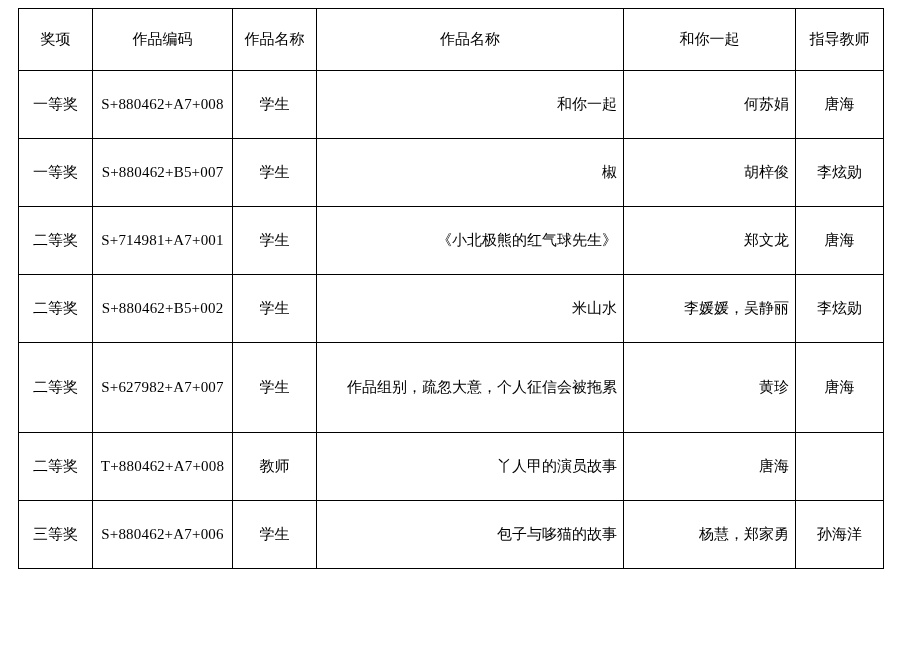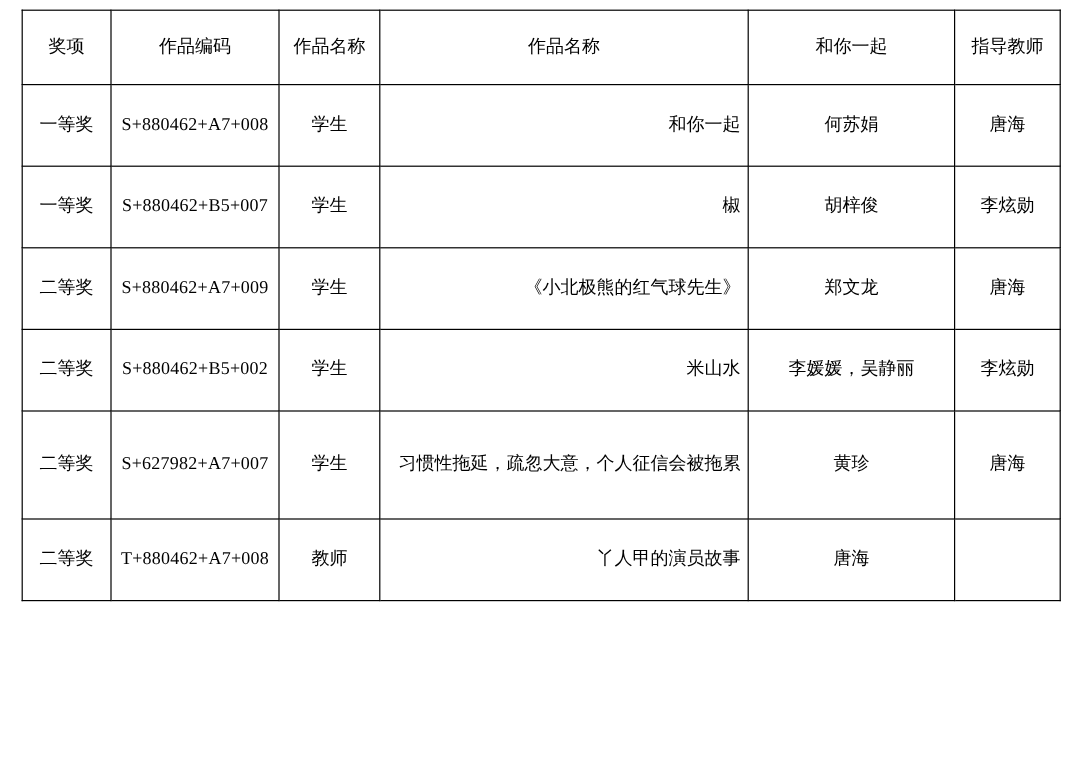--- a/index.html
+++ b/index.html
@@ -48,21 +48,21 @@
   thead th { text-align: center; }
 
   
   tbody tr { height: 68px; }
   td.cell-award,
   td.cell-code,
   td.cell-group,
   td.cell-authors,
   td.cell-teacher { text-align: center; }
   td.cell-title { text-align: right; padding-left: 14px; }
-  td.cell-authors { text-align: center; padding-left: 22px; }
+  td.cell-authors { text-align: right; padding-left: 22px; }
   td.cell-code { font-family: Liberation Serif, serif; letter-spacing: 0.2px; }
   tr.tall { height: 90px; }
   td.cell-title.wrap { line-height: 1.7; }
 </style>
 </head>
 <body>
 
 <div class="page">
   <table class="award-table">
     <colgroup>
@@ -95,45 +95,53 @@
       <tr>
         <td class="cell-award">一等奖</td>
         <td class="cell-code">S+880462+B5+007</td>
         <td class="cell-group">学生</td>
         <td class="cell-title">椒</td>
         <td class="cell-authors">胡梓俊</td>
         <td class="cell-teacher">李炫勋</td>
       </tr>
       <tr>
         <td class="cell-award">二等奖</td>
-        <td class="cell-code">S+880462+A7+009</td>
+        <td class="cell-code">S+714981+A7+001</td>
         <td class="cell-group">学生</td>
         <td class="cell-title">《小北极熊的红气球先生》</td>
         <td class="cell-authors">郑文龙</td>
         <td class="cell-teacher">唐海</td>
       </tr>
       <tr>
         <td class="cell-award">二等奖</td>
         <td class="cell-code">S+880462+B5+002</td>
         <td class="cell-group">学生</td>
         <td class="cell-title">米山水</td>
         <td class="cell-authors">李媛媛，吴静丽</td>
         <td class="cell-teacher">李炫勋</td>
       </tr>
       <tr class="tall">
         <td class="cell-award">二等奖</td>
         <td class="cell-code">S+627982+A7+007</td>
         <td class="cell-group">学生</td>
-        <td class="cell-title wrap">习惯性拖延，疏忽大意，个人征信会被拖累</td>
+        <td class="cell-title wrap">作品组别，疏忽大意，个人征信会被拖累</td>
         <td class="cell-authors">黄珍</td>
         <td class="cell-teacher">唐海</td>
       </tr>
       <tr>
         <td class="cell-award">二等奖</td>
         <td class="cell-code">T+880462+A7+008</td>
         <td class="cell-group">教师</td>
         <td class="cell-title">丫人甲的演员故事</td>
         <td class="cell-authors">唐海</td>
         <td class="cell-teacher"></td>
       </tr>
+      <tr>
+        <td class="cell-award">三等奖</td>
+        <td class="cell-code">S+880462+A7+006</td>
+        <td class="cell-group">学生</td>
+        <td class="cell-title">包子与哆猫的故事</td>
+        <td class="cell-authors">杨慧，郑家勇</td>
+        <td class="cell-teacher">孙海洋</td>
+      </tr>
     </tbody>
   </table>
 </div>
 
 </body></html>

